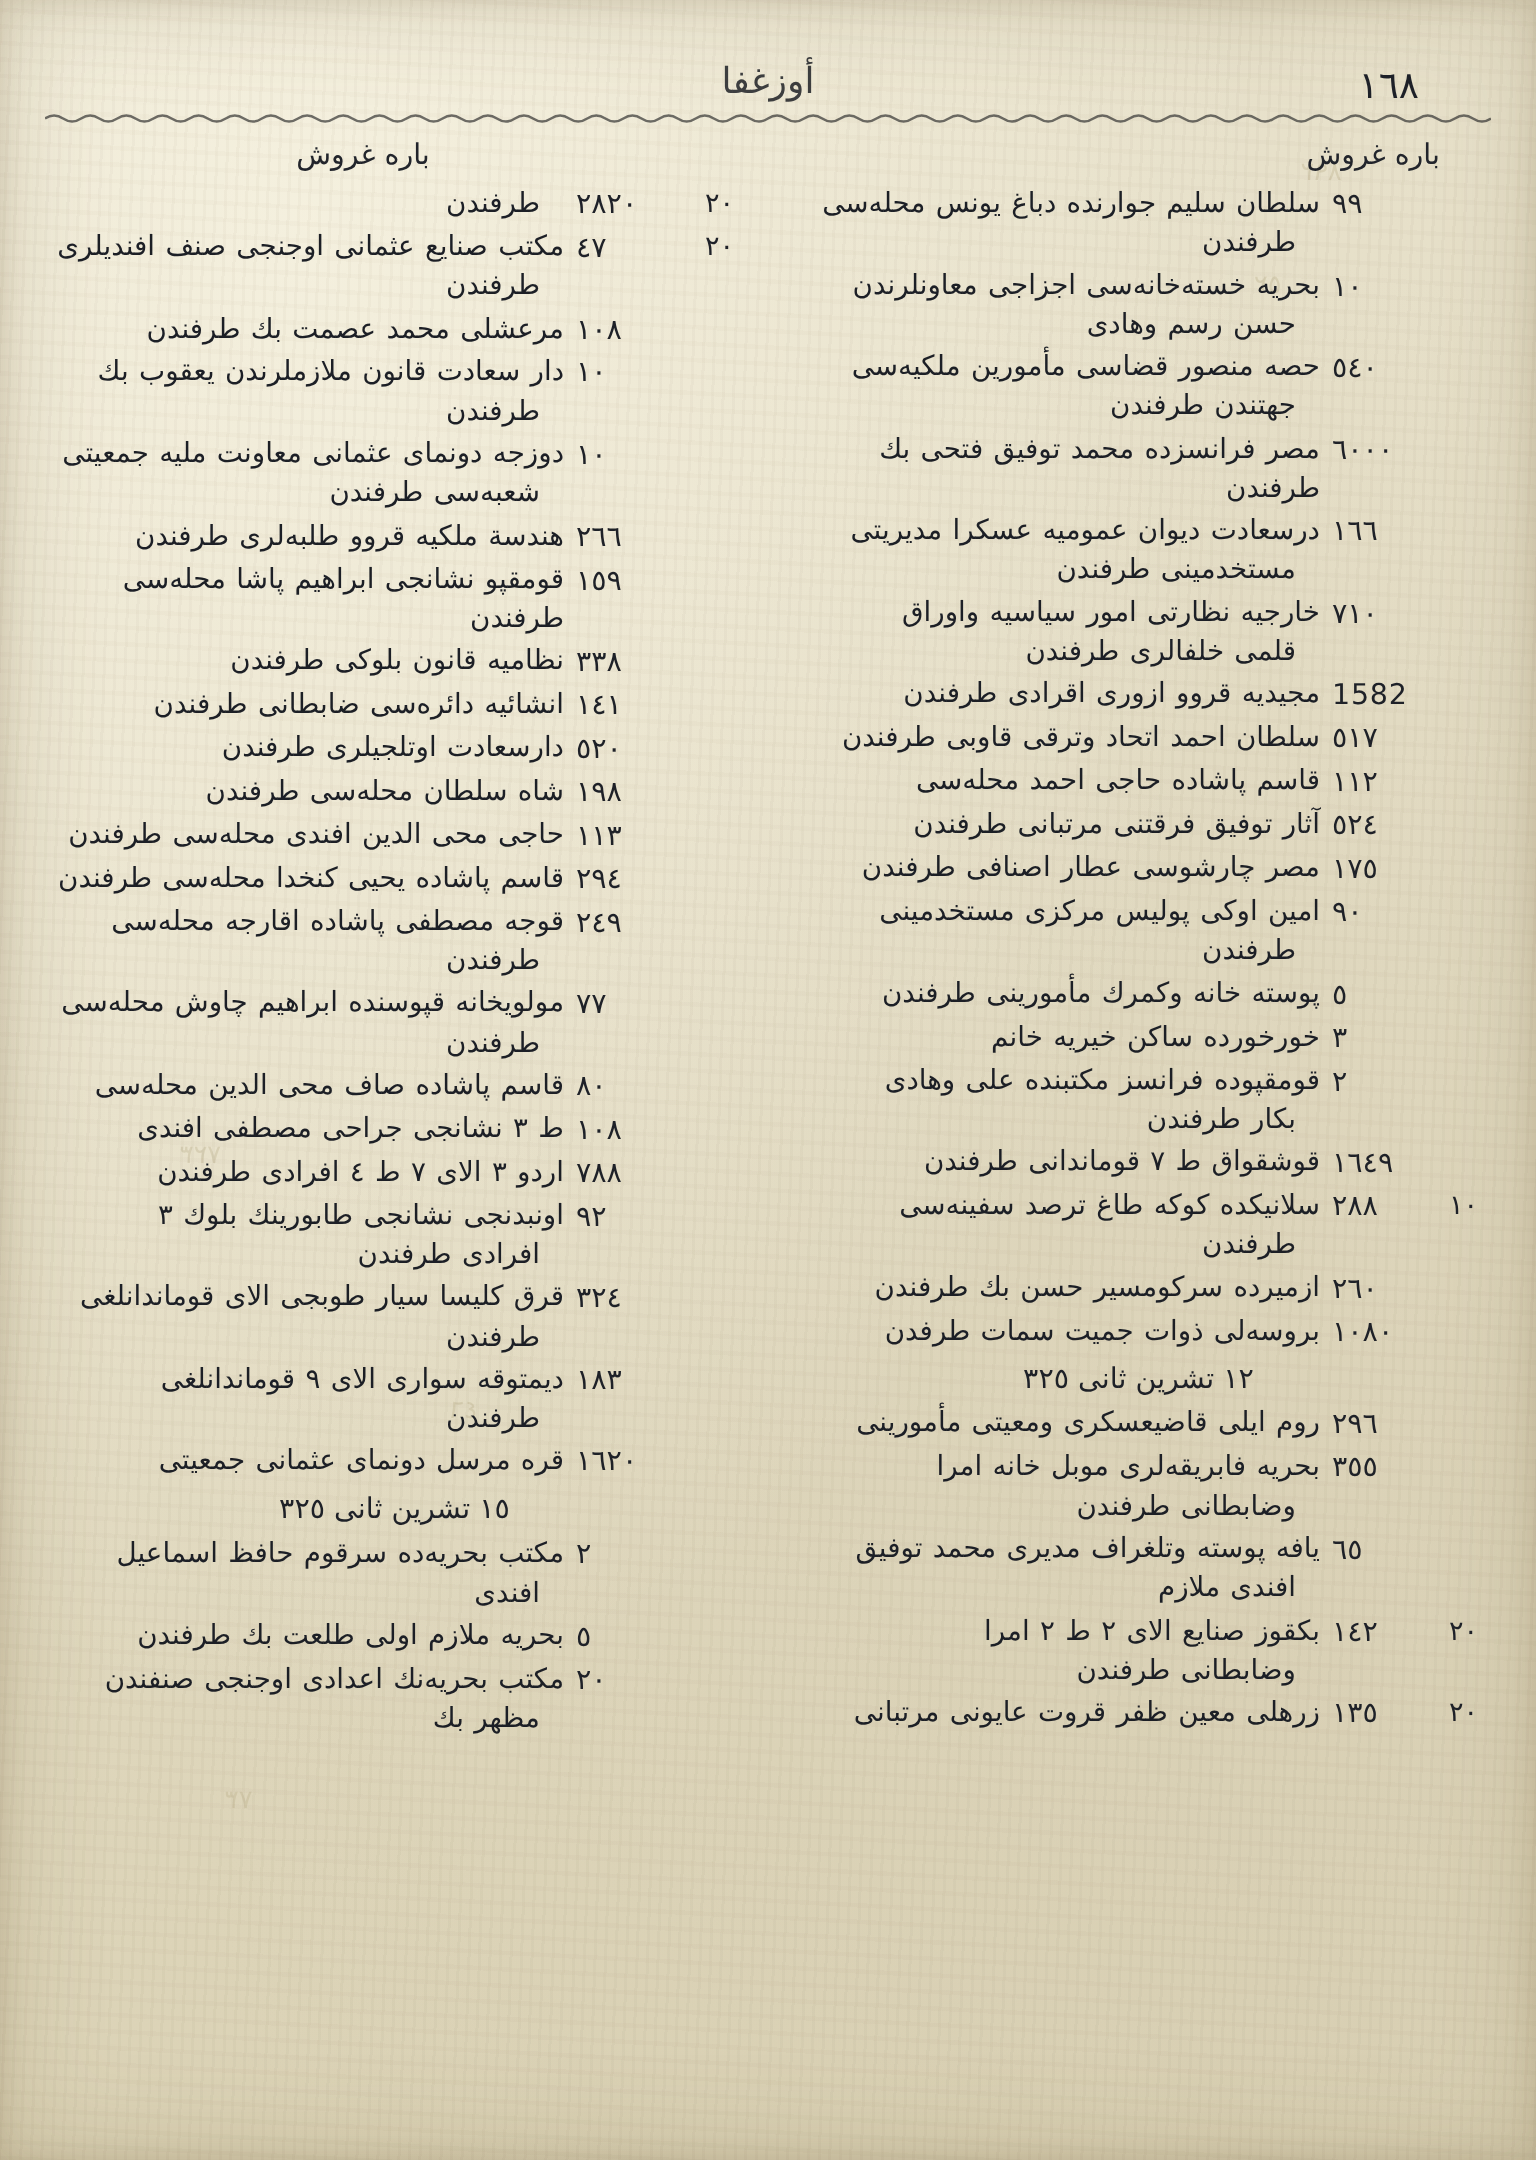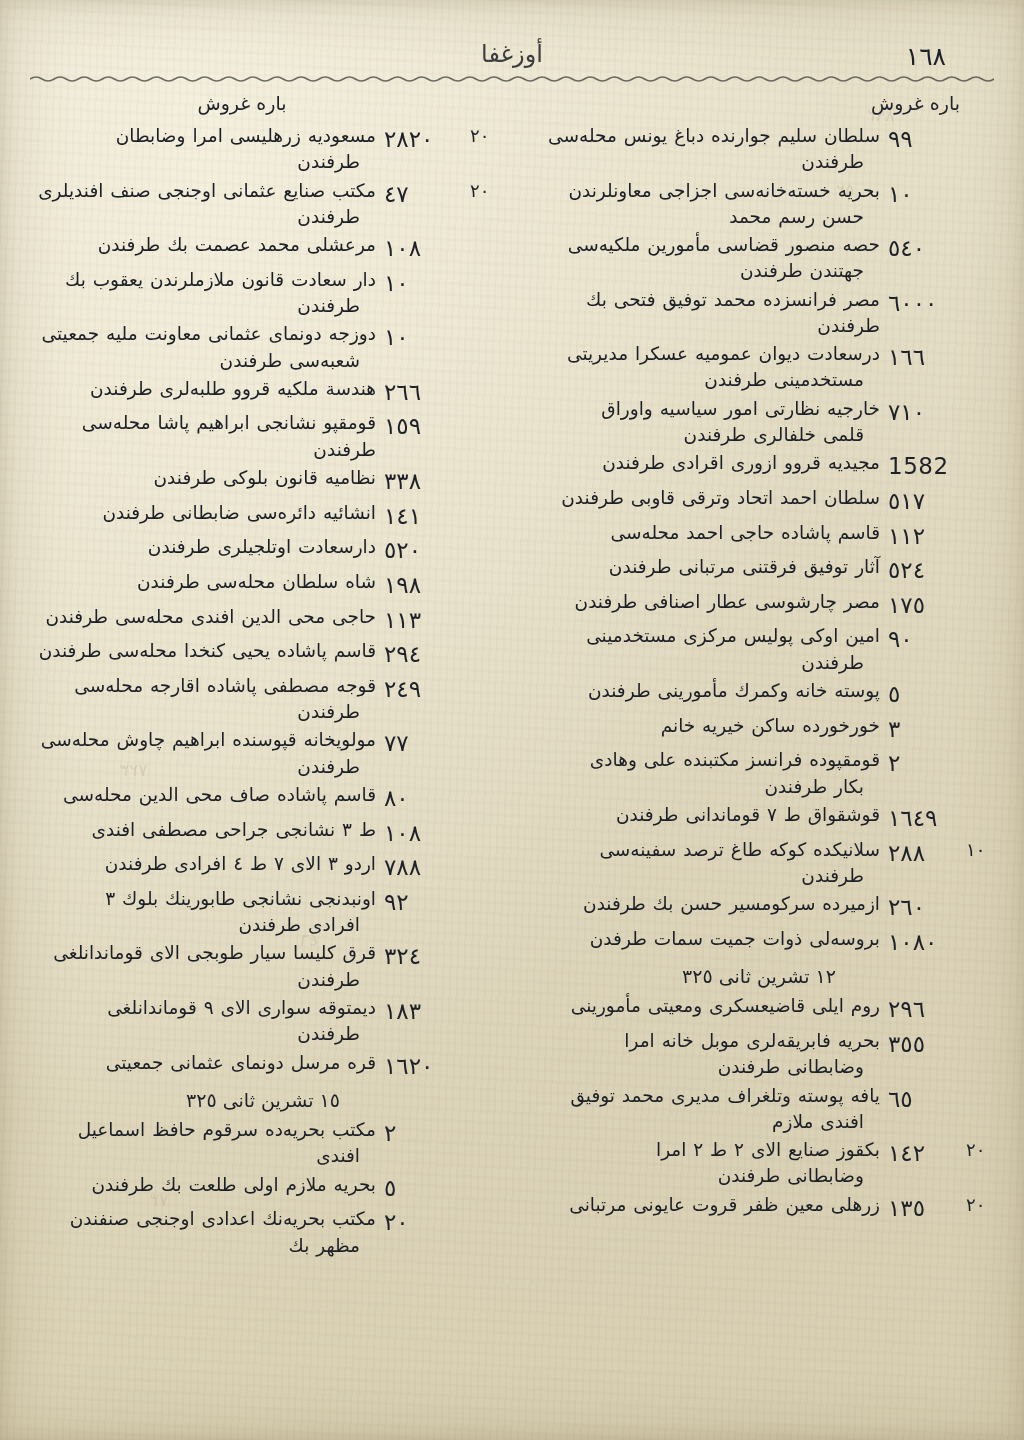--- a/index.html
+++ b/index.html
@@ -101,21 +101,21 @@
     display: flex;
     flex-direction: row;
     align-items: flex-start;
     margin-bottom: 2px;
     line-height: 1.42;
   }
   .amt {
     flex: 0 0 auto;
     min-width: 74px;
     text-align: left;
-    font-size: 23px;
+    font-size: 19px;
     padding-left: 8px;
     white-space: nowrap;
     color: #1e2128;
     letter-spacing: .5px;
   }
   .amt2 {
     flex: 0 0 auto;
     min-width: 34px;
     text-align: left;
     font-size: 18px;
@@ -188,21 +188,21 @@
             <div class="desc">
               <span class="ln">سلطان سليم جوارنده دباغ يونس محلەسى</span>
               <span class="ln indent">طرفندن</span>
             </div>
           </div>
           <div class="entry">
             <div class="amt2"></div>
             <div class="amt">١٠</div>
             <div class="desc">
               <span class="ln">بحريه خسته‌خانەسى اجزاجى معاونلرندن</span>
-              <span class="ln indent">حسن رسم محمد</span>
+              <span class="ln indent">حسن رسم وهادى</span>
             </div>
           </div>
           <div class="entry">
             <div class="amt2"></div>
             <div class="amt">٥٤٠</div>
             <div class="desc">
               <span class="ln">حصه منصور قضاسى مأمورين ملكيەسى</span>
               <span class="ln indent">جهتندن طرفندن</span>
             </div>
           </div>
@@ -365,21 +365,20 @@
         </div>
     </div>
 
     <div class="col col-left">
       <div class="col-head">بارە غروش</div>
       <div id="col-left-entries">
           <div class="entry">
             <div class="amt2">٢٠</div>
             <div class="amt">٢٨٢٠</div>
             <div class="desc">
-              <span class="ln">مسعوديه زرهليسى امرا وضابطان</span>
               <span class="ln indent">طرفندن</span>
             </div>
           </div>
           <div class="entry">
             <div class="amt2">٢٠</div>
             <div class="amt">٤٧</div>
             <div class="desc">
               <span class="ln">مكتب صنايع عثمانى اوجنجى صنف افندیلرى</span>
               <span class="ln indent">طرفندن</span>
             </div>

